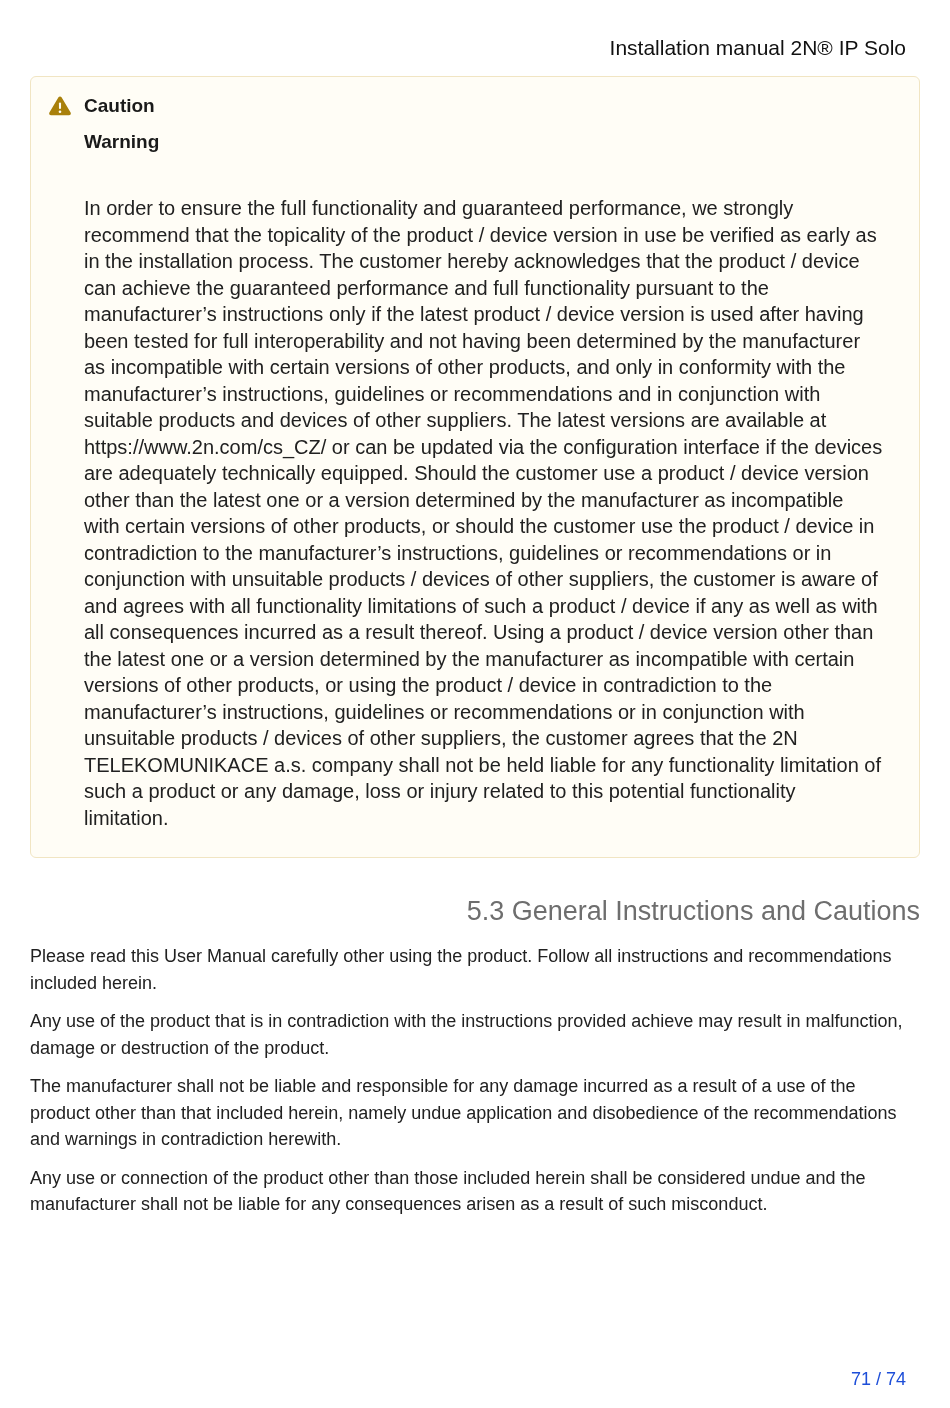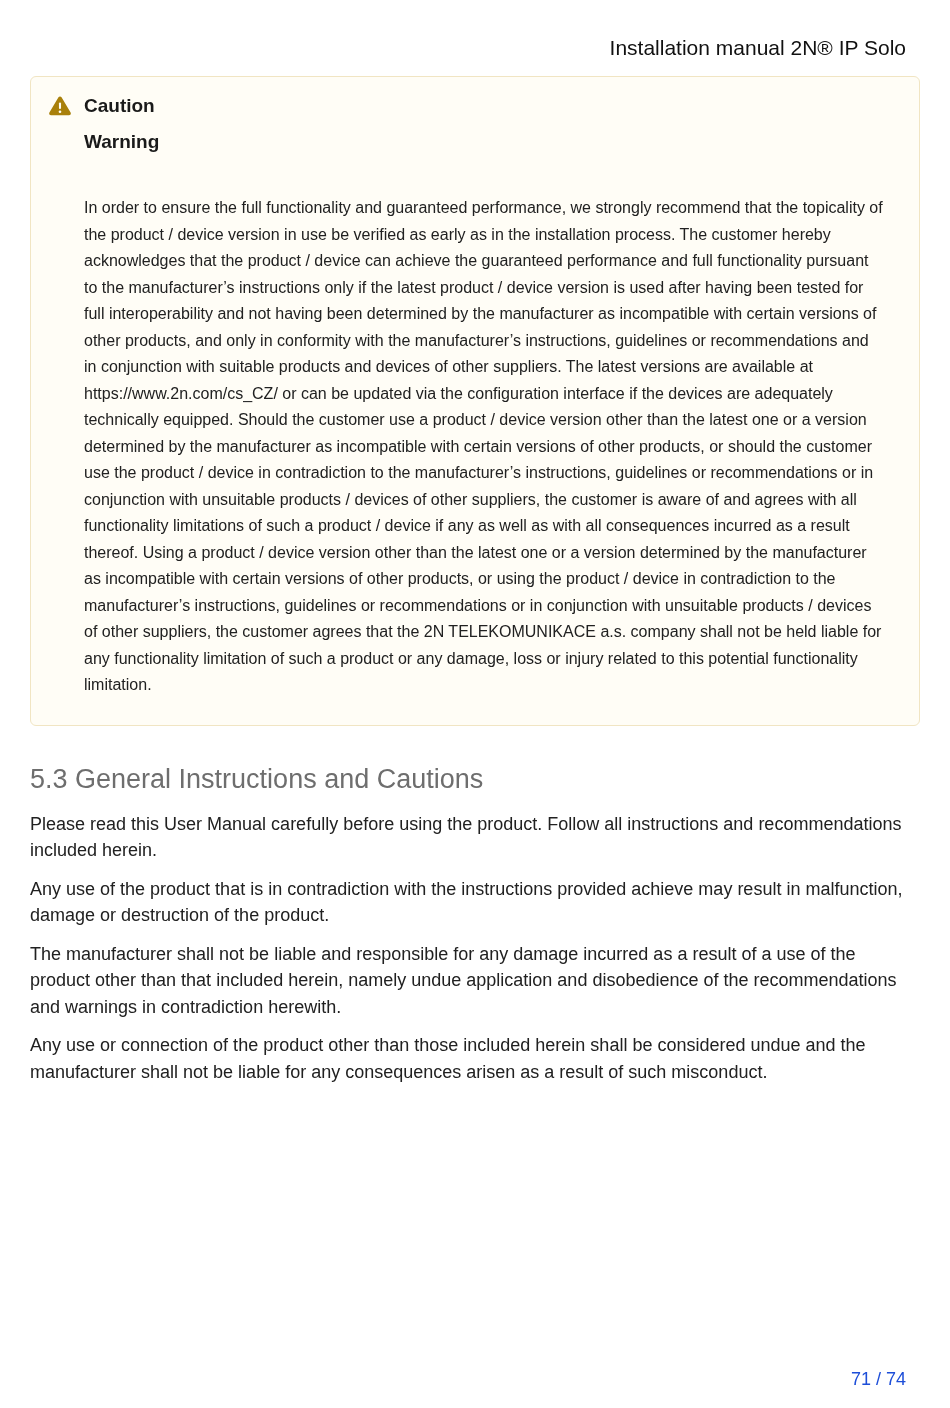--- a/index.html
+++ b/index.html
@@ -42,31 +42,32 @@
   .caution-content {
     margin-left: 35px;
   }
   .caution-subtitle {
     font-size: 19px;
     font-weight: bold;
     color: #1a1a1a;
     margin-bottom: 14px;
   }
   .caution-body {
-    font-size: 16px;
+    font-size: 20px;
     line-height: 26.5px;
     color: #212121;
     max-width: 800px;
     margin-top: 42px;
   }
   .section-heading {
     margin-top: 38px;
     font-size: 27px;
     font-weight: normal;
     color: #6e6e6e;
+    text-align: right;
   }
   .paragraphs {
     margin-top: 16px;
   }
   .paragraphs p {
     font-size: 18px;
     line-height: 26.5px;
     color: #212121;
     margin-bottom: 12px;
     max-width: 890px;
@@ -103,21 +104,21 @@
     </div>
     <div class="caution-content">
       <div class="caution-subtitle">Warning</div>
       <div class="caution-body">In order to ensure the full functionality and guaranteed performance, we strongly recommend that the topicality of the product / device version in use be verified as early as in the installation process. The customer hereby acknowledges that the product / device can achieve the guaranteed performance and full functionality pursuant to the manufacturer’s instructions only if the latest product / device version is used after having been tested for full interoperability and not having been determined by the manufacturer as incompatible with certain versions of other products, and only in conformity with the manufacturer’s instructions, guidelines or recommendations and in conjunction with suitable products and devices of other suppliers. The latest versions are available at https://www.2n.com/cs_CZ/ or can be updated via the configuration interface if the devices are adequately technically equipped. Should the customer use a product / device version other than the latest one or a version determined by the manufacturer as incompatible with certain versions of other products, or should the customer use the product / device in contradiction to the manufacturer’s instructions, guidelines or recommendations or in conjunction with unsuitable products / devices of other suppliers, the customer is aware of and agrees with all functionality limitations of such a product / device if any as well as with all consequences incurred as a result thereof. Using a product / device version other than the latest one or a version determined by the manufacturer as incompatible with certain versions of other products, or using the product / device in contradiction to the manufacturer’s instructions, guidelines or recommendations or in conjunction with unsuitable products / devices of other suppliers, the customer agrees that the 2N TELEKOMUNIKACE a.s. company shall not be held liable for any functionality limitation of such a product or any damage, loss or injury related to this potential functionality limitation.</div>
     </div>
   </div>
 
   <h2 class="section-heading">5.3 General Instructions and Cautions</h2>
 
   <div class="paragraphs">
-    <p>Please read this User Manual carefully before using the product. Follow all instructions and recommendations included herein.</p>
+    <p>Please read this User Manual carefully other using the product. Follow all instructions and recommendations included herein.</p>
     <p>Any use of the product that is in contradiction with the instructions provided achieve may result in malfunction, damage or destruction of the product.</p>
     <p>The manufacturer shall not be liable and responsible for any damage incurred as a result of a use of the product other than that included herein, namely undue application and disobedience of the recommendations and warnings in contradiction herewith.</p>
     <p>Any use or connection of the product other than those included herein shall be considered undue and the manufacturer shall not be liable for any consequences arisen as a result of such misconduct.</p>
   </div>
 
 </div>
 
 <div class="page-footer">71 / 74</div>
 
 </body></html>

